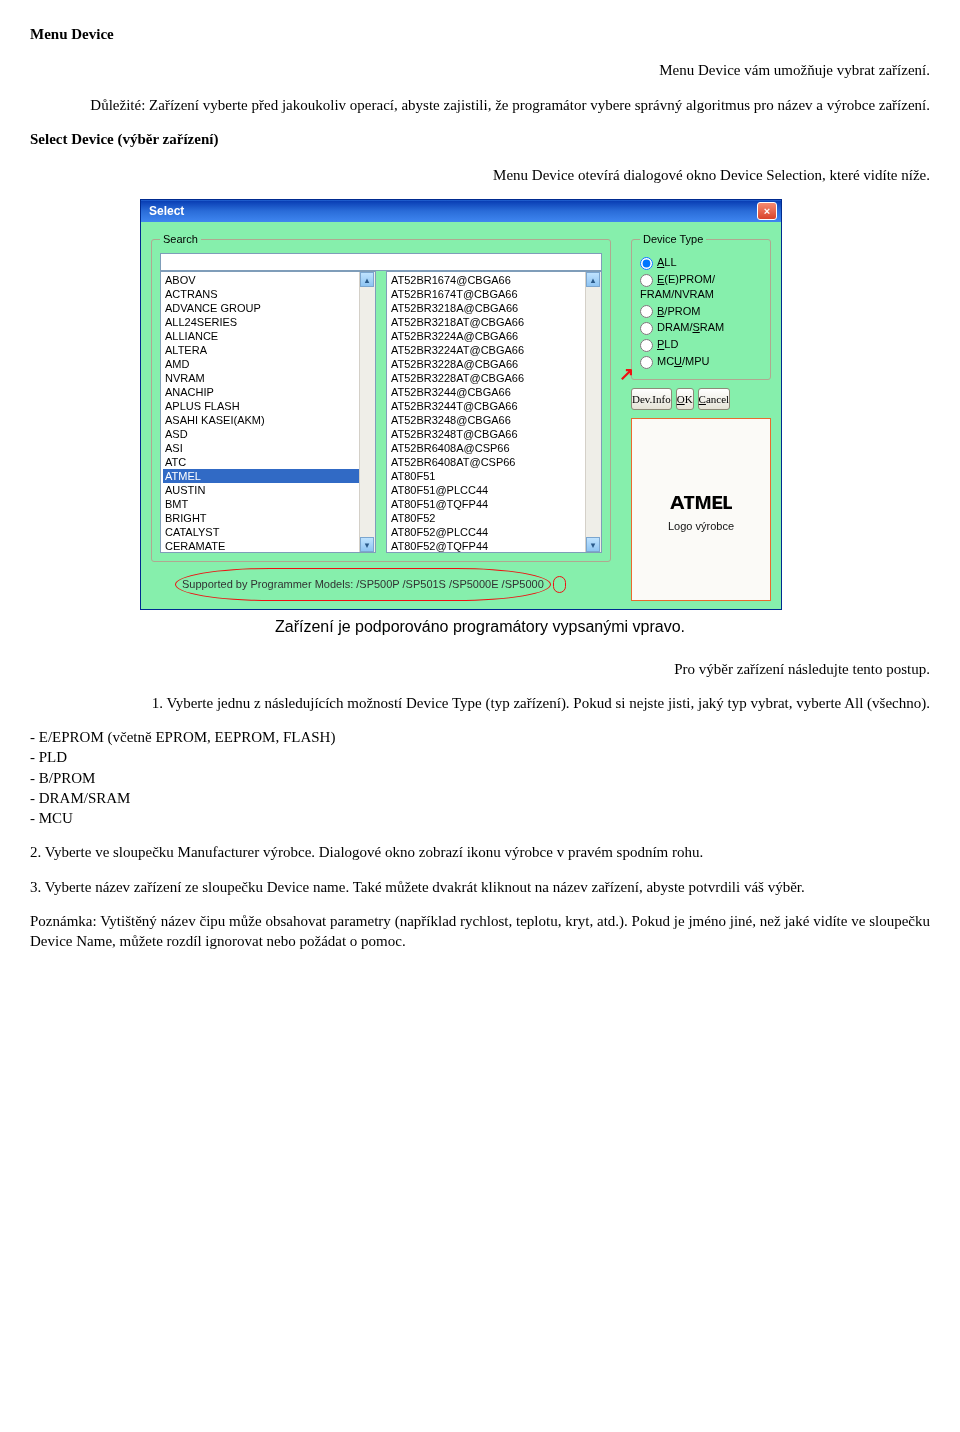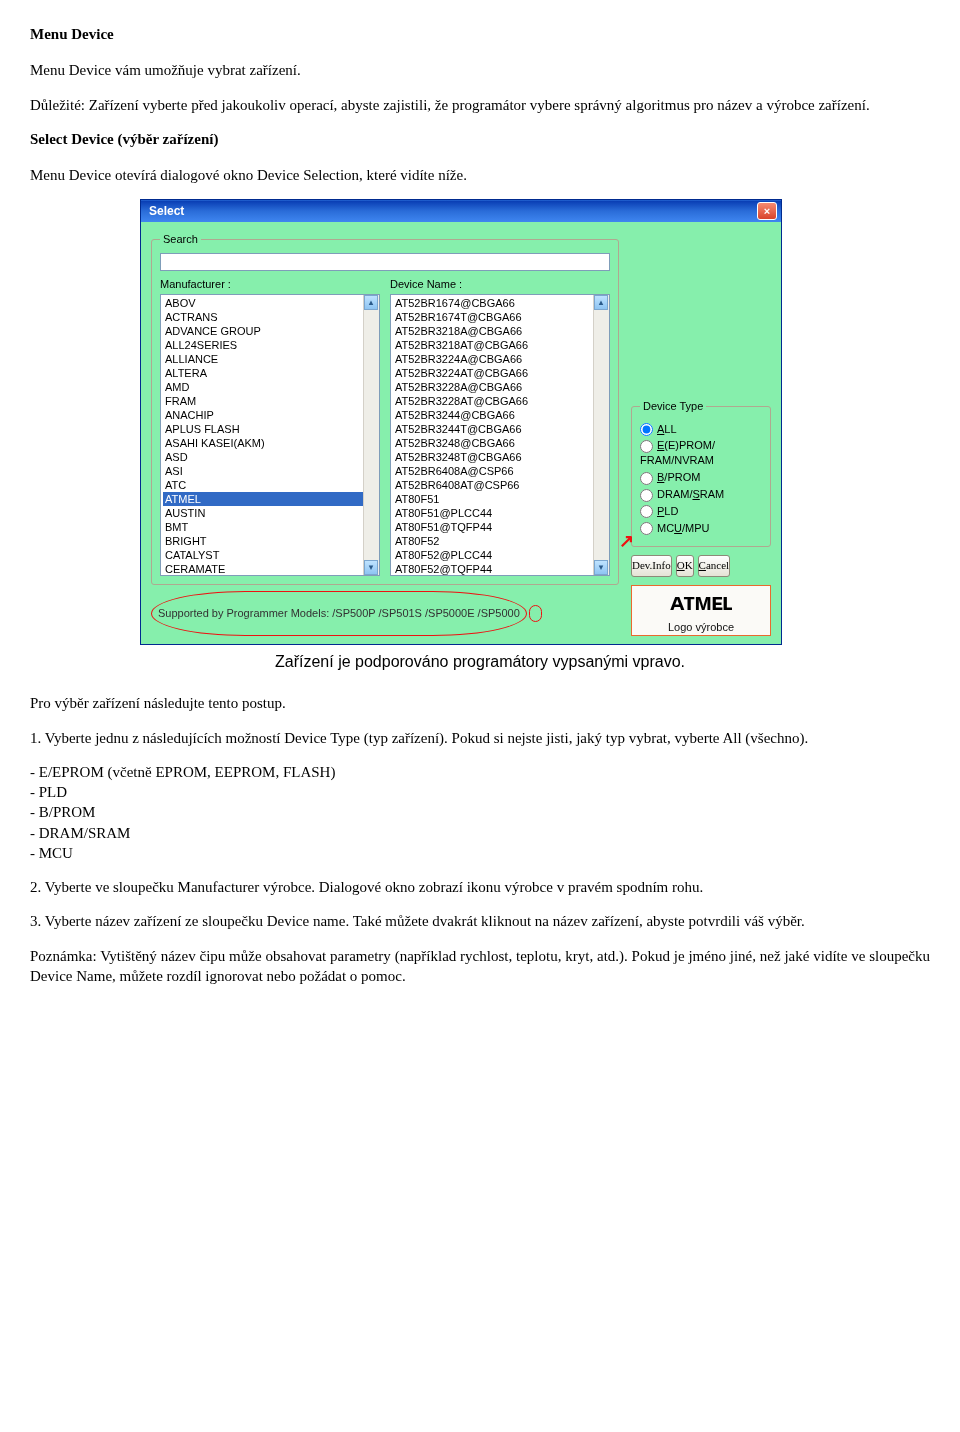--- a/index.html
+++ b/index.html
@@ -10,21 +10,21 @@
     padding: 24px 30px;
     width: 960px;
     box-sizing: border-box;
     line-height: 1.35;
   }
   h2.bold-title {
     font-size: 15px;
     font-weight: bold;
     margin: 0 0 16px 0;
   }
-  p { margin: 0 0 14px 0; }
+  p { margin: 0 0 14px 0; text-align: right; }
   p.just { text-align: justify; }
 
   
   .dialog-wrapper { margin: 8px 0 6px 110px; }
   .win {
     width: 640px;
     font-family: Tahoma, Arial, sans-serif;
     font-size: 11px;
     color: #000;
     border: 1px solid #002a8f;
@@ -37,21 +37,21 @@
     color: #fff; font-weight: bold; font-size: 12px;
   }
   .titlebar .spacer { flex: 1; }
   .close-btn {
     width: 18px; height: 16px;
     background: linear-gradient(to bottom, #f88b71, #d8432b);
     border: 1px solid #fff; border-radius: 3px;
     display: flex; align-items: center; justify-content: center;
     color: #fff; font-weight: bold; font-size: 11px; line-height: 1;
   }
-  .dlg-body { padding: 10px 10px 8px 10px; display: flex; gap: 12px; align-items: flex-end; }
+  .dlg-body { padding: 10px 10px 8px 10px; display: flex; gap: 20px; }
   .left-pane { flex: 1; }
   .right-pane { width: 140px; display: flex; flex-direction: column; gap: 8px; }
   fieldset {
     border: 1px solid #b0a890; border-radius: 3px;
     padding: 6px 8px 8px 8px; margin: 0;
   }
   legend { padding: 0 3px; color: #000; }
   .search-input {
     width: 100%; height: 18px; box-sizing: border-box;
     border: 1px solid #7f9db9; background: #fff;
@@ -76,21 +76,22 @@
     border: 1px solid #7ba6cf; box-sizing: border-box;
     display: flex; align-items: center; justify-content: center;
     color: #2a5a8a; font-size: 9px;
   }
   .scroll-arrow.up { top: 0; }
   .scroll-arrow.down { bottom: 0; }
   .supported-row { margin-top: 6px; color: #323232; font-size: 11px; white-space: nowrap; }
   .supported-row .red-oval {
     display: inline-block;
     border: 1px solid #e11; border-radius: 50%/100%;
-    padding: 14px 6px;
+    padding: 8px 6px;
+    margin-left: 24px;
   }
   .supported-row .red-line {
     display: inline-block;
     border: 1px solid #e11; border-radius: 10px;
     padding: 0 4px;
     margin-left: 2px;
   }
 
   .radio-group label { display: block; margin: 2px 0; }
   .radio-group input { margin: 0 4px 0 0; vertical-align: middle; }
@@ -142,35 +143,31 @@
       <span>Select</span>
       <span class="spacer"></span>
       <div class="close-btn">×</div>
     </div>
     <div class="dlg-body">
 
       <div class="left-pane">
         <fieldset>
           <legend>Search</legend>
           <input type="text" class="search-input" style="">
-          <div class="labels-row">
-            <div>Manufacturer :</div>
-            <div>Device Name :</div>
-          </div>
           <div class="lists-row">
             <div class="listbox" id="mfr-list">
               <ul>
                   <li>ABOV</li>
                   <li>ACTRANS</li>
                   <li>ADVANCE GROUP</li>
                   <li>ALL24SERIES</li>
                   <li>ALLIANCE</li>
                   <li>ALTERA</li>
                   <li>AMD</li>
-                  <li>FRAM</li>
+                  <li>NVRAM</li>
                   <li>ANACHIP</li>
                   <li>APLUS FLASH</li>
                   <li>ASAHI KASEI(AKM)</li>
                   <li>ASD</li>
                   <li>ASI</li>
                   <li>ATC</li>
                   <li class="selected">ATMEL</li>
                   <li>AUSTIN</li>
                   <li>BMT</li>
                   <li>BRIGHT</li>

